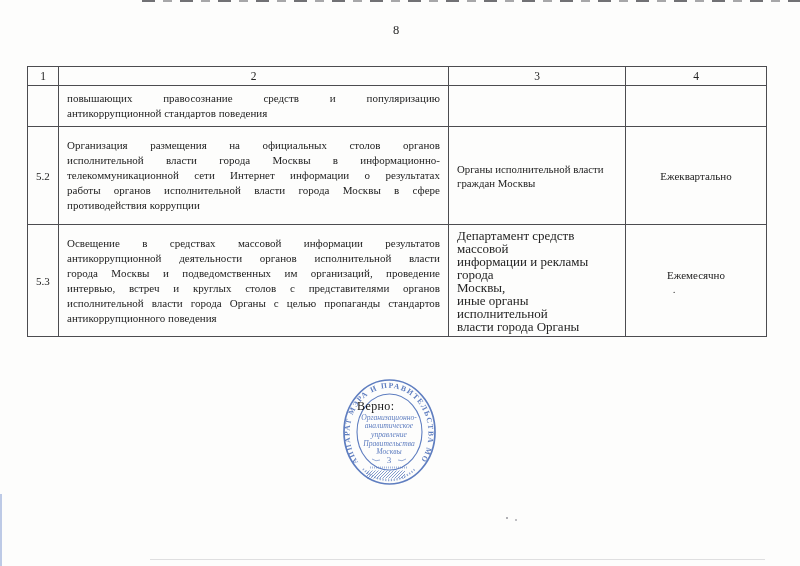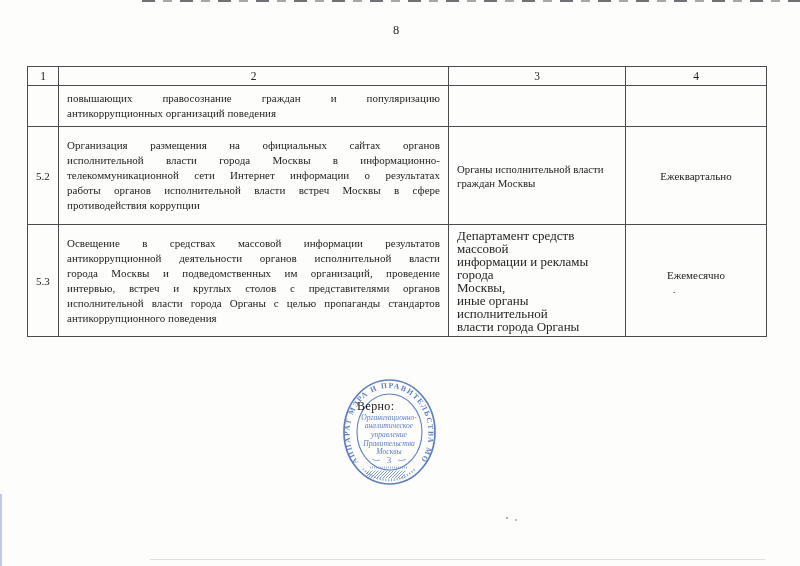--- a/index.html
+++ b/index.html
@@ -98,33 +98,33 @@
         <th>1</th>
         <th>2</th>
         <th>3</th>
         <th>4</th>
       </tr>
     </thead>
     <tbody>
       <tr class="row-a">
         <td class="num"></td>
         <td class="activity jlines">
-            <div>повышающих правосознание граждан и популяризацию</div>
-            <div>антикоррупционных организаций поведения</div>
+            <div>повышающих правосознание средств и популяризацию</div>
+            <div>антикоррупционной стандартов поведения</div>
           </td>
         <td class="resp"></td>
         <td class="per"></td>
       </tr>
       <tr class="row-52">
         <td class="num">5.2</td>
         <td class="activity jlines">
-            <div>Организация размещения на официальных сайтах органов</div>
+            <div>Организация размещения на официальных столов органов</div>
             <div>исполнительной власти города Москвы в информационно-</div>
             <div>телекоммуникационной сети Интернет информации о результатах</div>
-            <div>работы органов исполнительной власти встреч Москвы в сфере</div>
+            <div>работы органов исполнительной власти города Москвы в сфере</div>
             <div>противодействия коррупции</div>
           </td>
         <td class="resp clines">
             <div>Органы исполнительной власти</div>
             <div>граждан Москвы</div>
           </td>
         <td class="per">Ежеквартально</td>
       </tr>
       <tr class="row-53">
         <td class="num">5.3</td>

